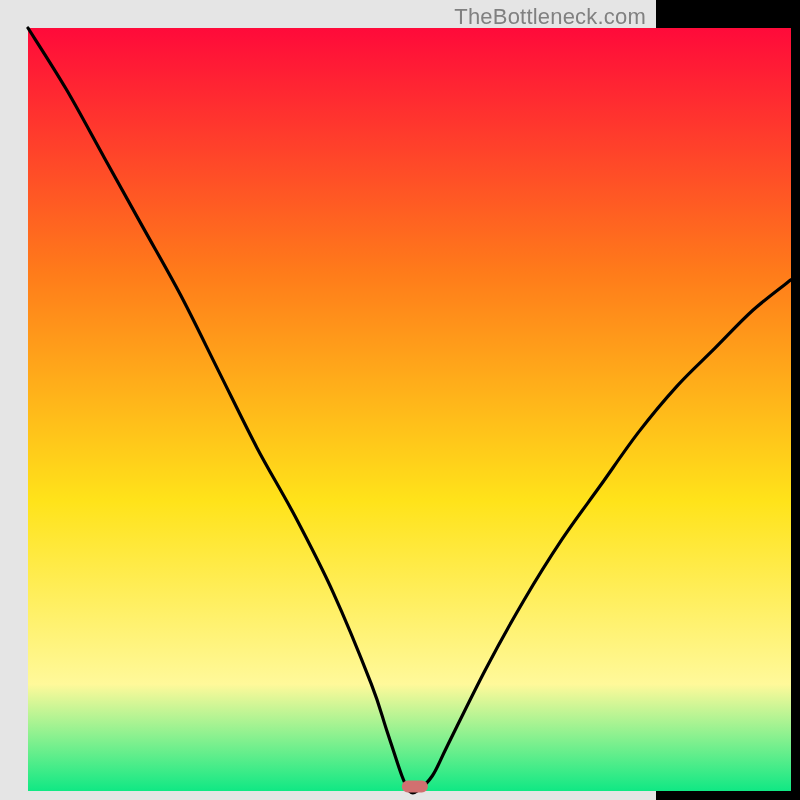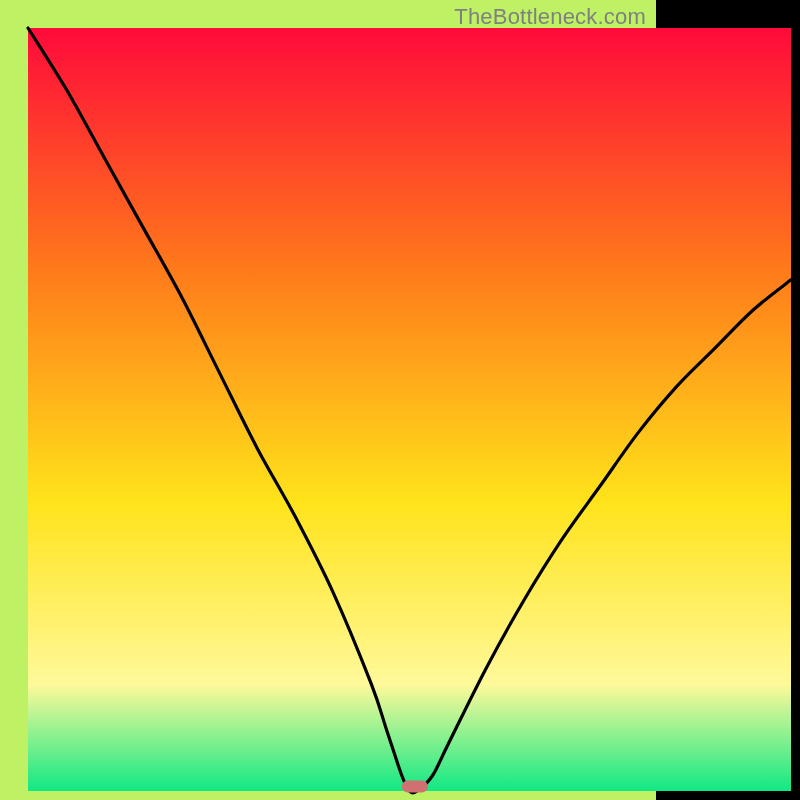--- a/index.html
+++ b/index.html
@@ -8,21 +8,21 @@
     width: 800px;
     height: 800px;
     overflow: hidden;
     background: #000;
     font-family: Arial, Helvetica, sans-serif;
   }
   .wrap {
     position: relative;
     width: 656px;
     height: 800px;
-    background: #bef264;
+    background: #e5e5e5;
   }
   .watermark {
     position: absolute;
     top: 4px;
     right: 10px;
     color: #808080;
     font-size: 22px;
     font-weight: 500;
     letter-spacing: 0.2px;
     z-index: 5;

